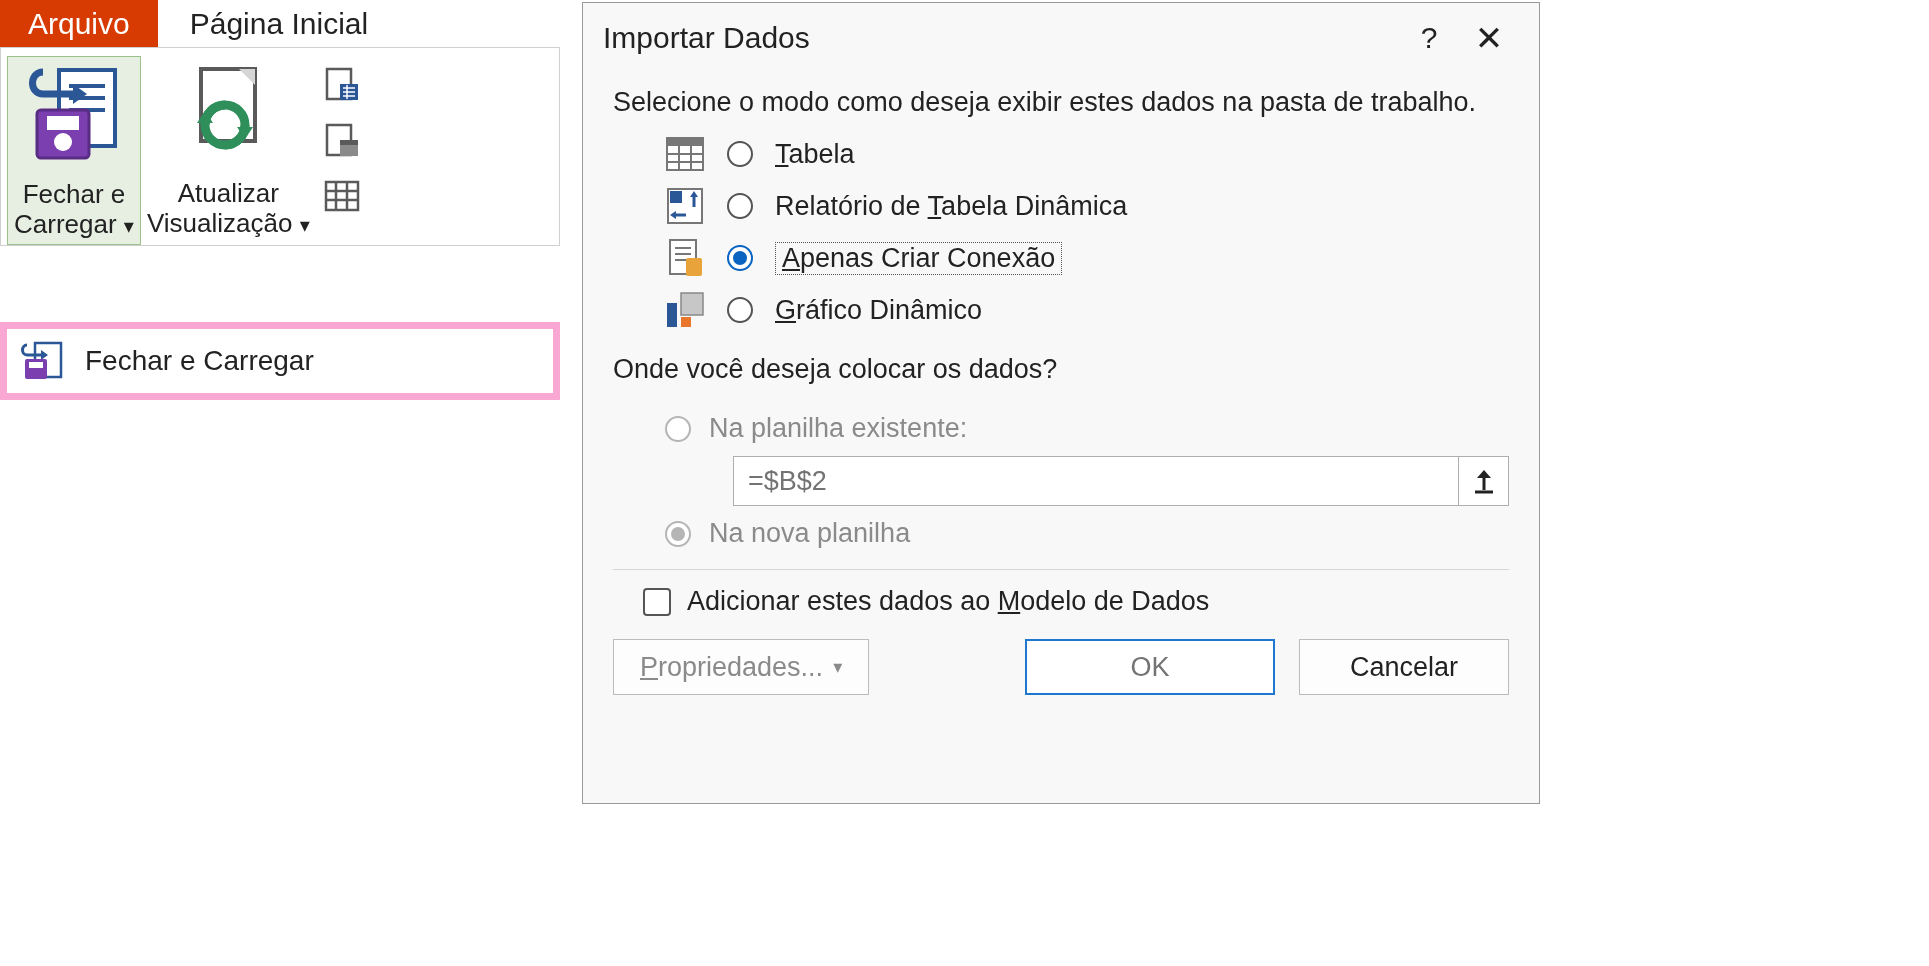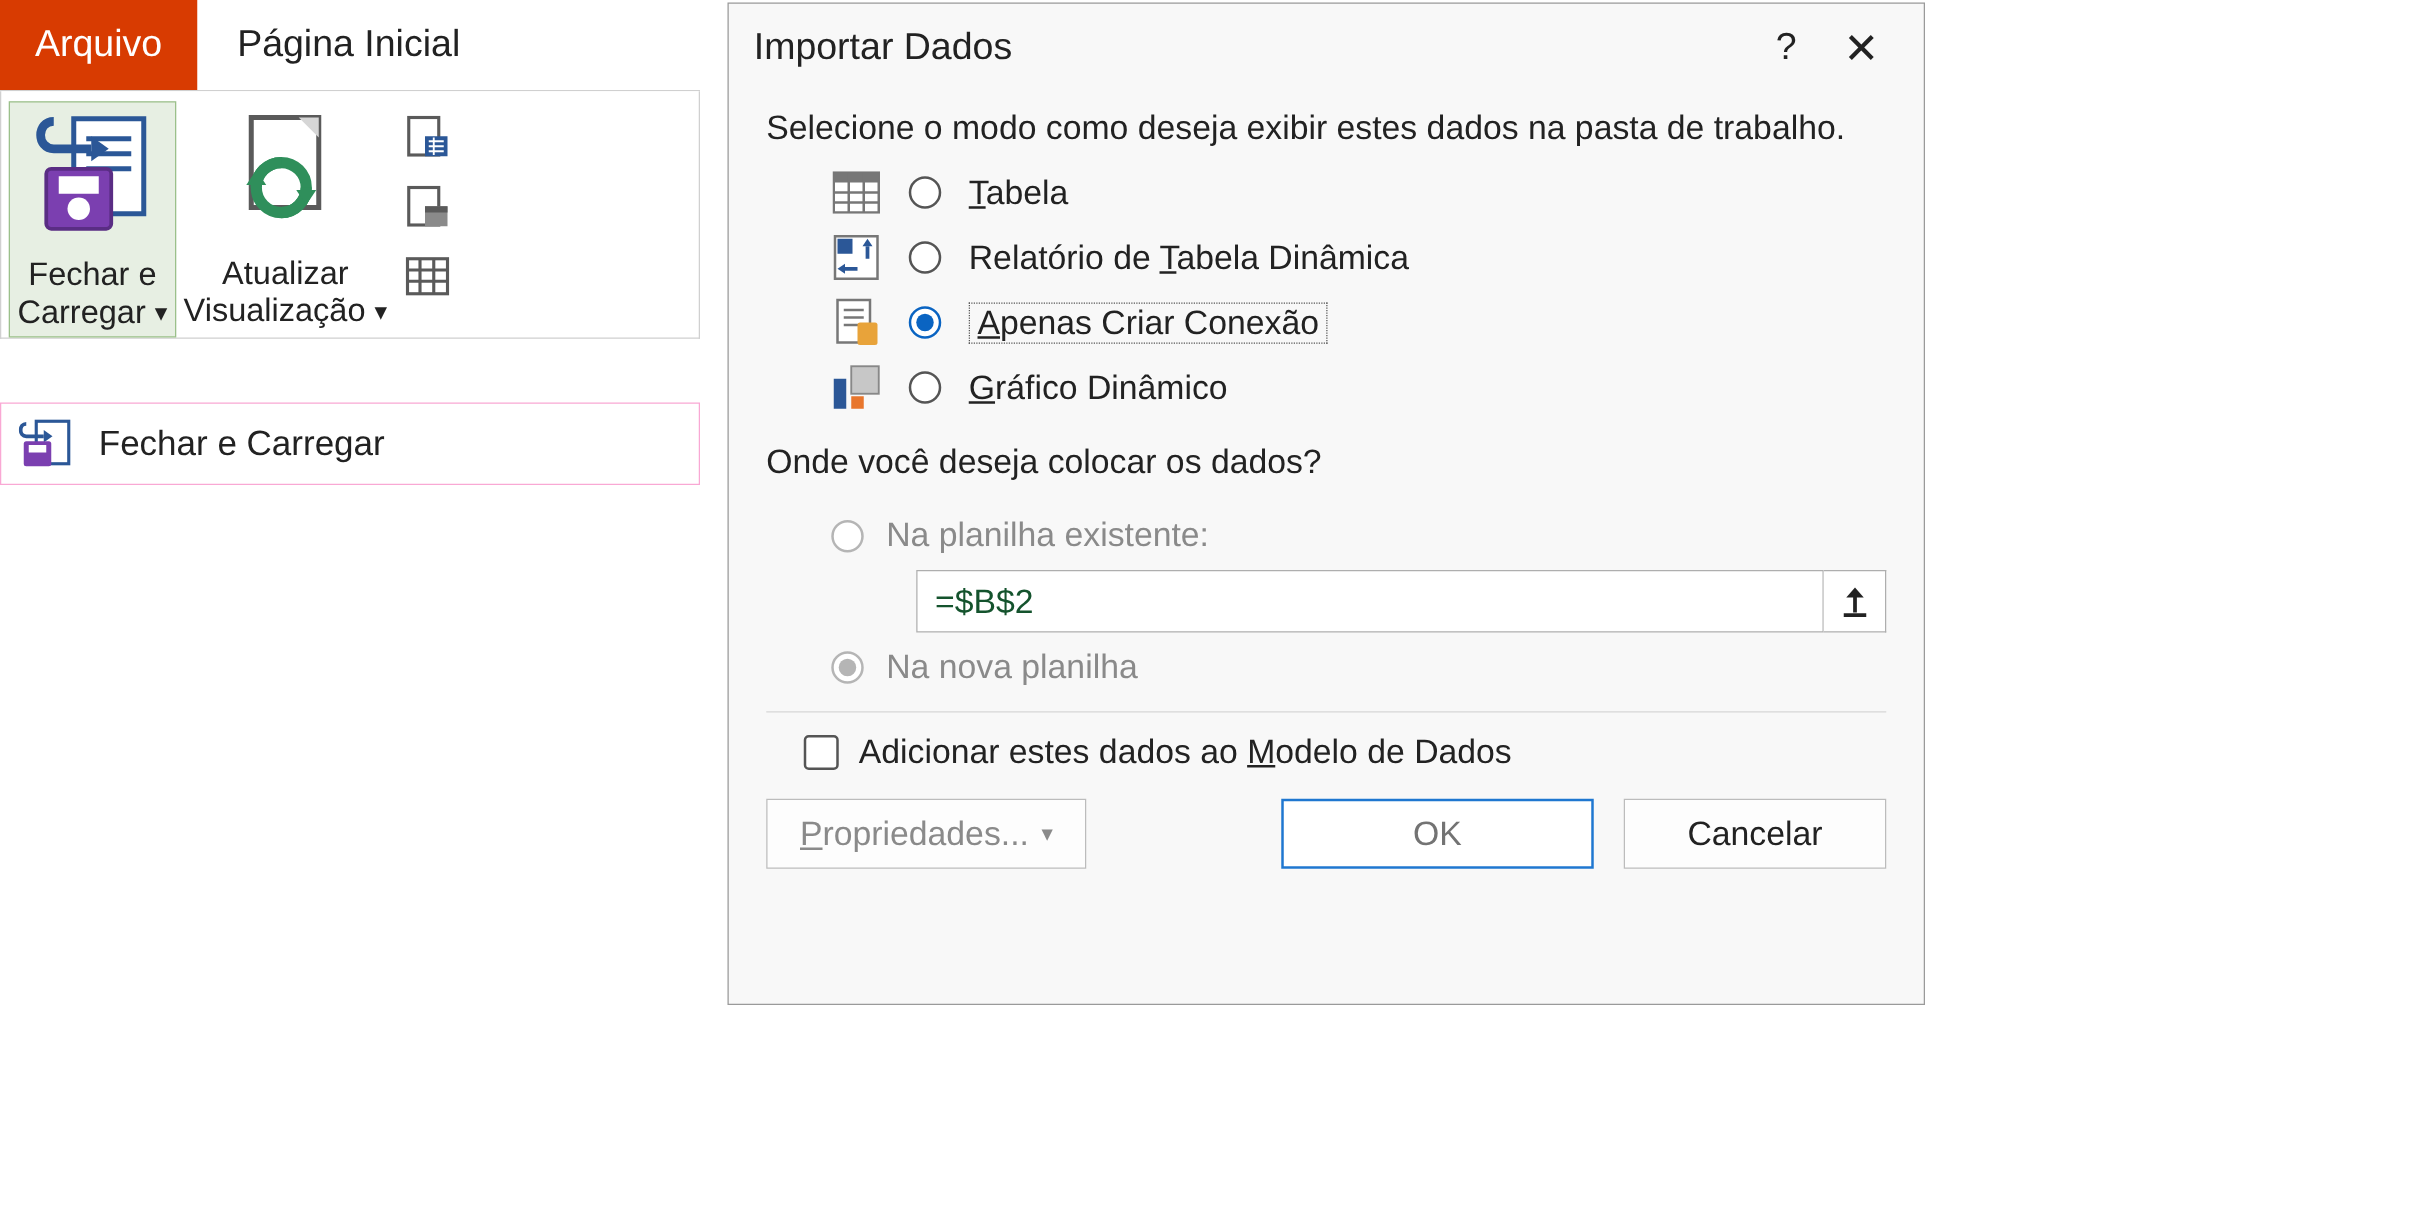--- a/index.html
+++ b/index.html
@@ -1,21 +1,21 @@
 <!DOCTYPE html>
 <html><head>
 <meta charset="utf-8">
 <style>
   * { box-sizing: border-box; font-family: "Segoe UI", Tahoma, sans-serif; }
   body { margin: 0; background: #fff; width: 1929px; height: 966px; position: relative; }
 
   
   .ribbon { position: absolute; left: 0; top: 0; width: 560px; }
 
-  .tabs { display: flex; border-bottom: 1px solid #d0d0d0; height: 73px; }
+  .tabs { display: flex; border-bottom: 1px solid #d0d0d0; height: 48px; }
   .tab-file {
     background: #d83b01; color: #fff; font-size: 30px;
     padding: 10px 28px; display: flex; align-items: center;
     border: none; cursor: pointer;
   }
   .tab-home {
     background: #fff; color: #222; font-size: 30px;
     padding: 10px 32px; display: flex; align-items: center;
     border: none; cursor: pointer;
   }
@@ -30,21 +30,21 @@
 
   .small-stack { display:flex; flex-direction: column; gap: 20px; padding: 10px 4px 4px 8px; }
   .small-icon { width: 36px; height: 36px; }
 
   
   svg { display:block; }
 
   
   .dropdown {
     position: absolute; left: 0; top: 322px; width: 560px;
-    border: 1px solid #f9a8d4; background: #fff;
+    border: 7px solid #f9a8d4; background: #fff;
   }
   .dd-item { display:flex; align-items:center; gap:20px; padding: 10px 14px; font-size: 28px; color:#222; cursor:pointer; }
   .dd-item.hover { background: #e7efe3; border: 1px solid #9bc08a; margin:-1px; }
   .dd-icon { width: 44px; height: 44px; }
 
   
   .dialog {
     position: absolute; left: 582px; top: 2px;
     width: 958px; height: 802px;
     background: #f8f8f8; border: 1px solid #9a9a9a;
@@ -73,21 +73,21 @@
   .u { text-decoration: underline; text-decoration-style: solid; }
 
   .sub-prompt { margin: 18px 0 22px 0; }
 
   .place-row { display:flex; align-items:center; gap: 18px; padding: 6px 0 6px 52px; color:#8a8a8a; }
   .place-row .opt-label { color:#8a8a8a; }
 
   .cell-input-row { display:flex; align-items:center; margin: 6px 0 6px 120px; }
   .cell-input {
     flex:1; height: 50px; border:1px solid #aeaeae; background:#fff;
-    font-size:27px; color:#14532d; padding: 0 14px;
+    font-size:27px; color:#737373; padding: 0 14px;
   }
   .cell-picker {
     width: 50px; height: 50px; border:1px solid #aeaeae; border-left:none;
     background:#fff; display:flex; align-items:center; justify-content:center; cursor:pointer;
   }
 
   .hr { border-top:1px solid #d6d6d6; margin: 14px 0; }
 
   .chk-row { display:flex; align-items:center; gap:16px; padding: 2px 0 0 30px; }
   .chk {

